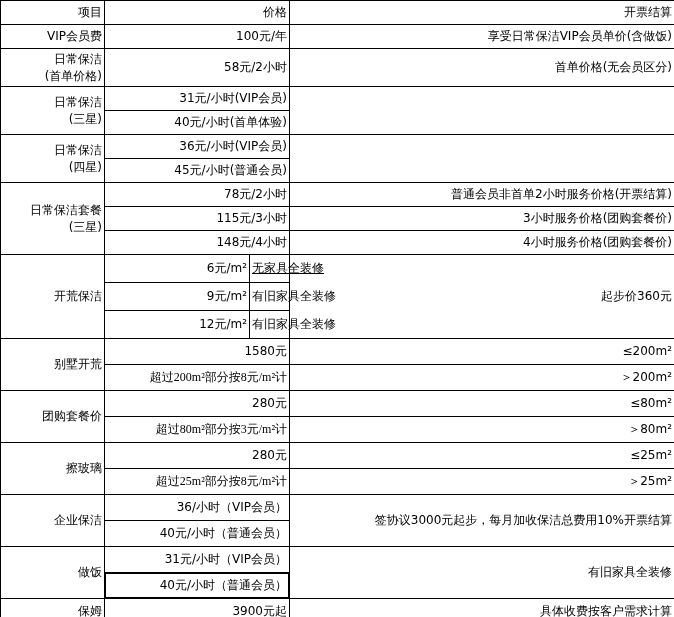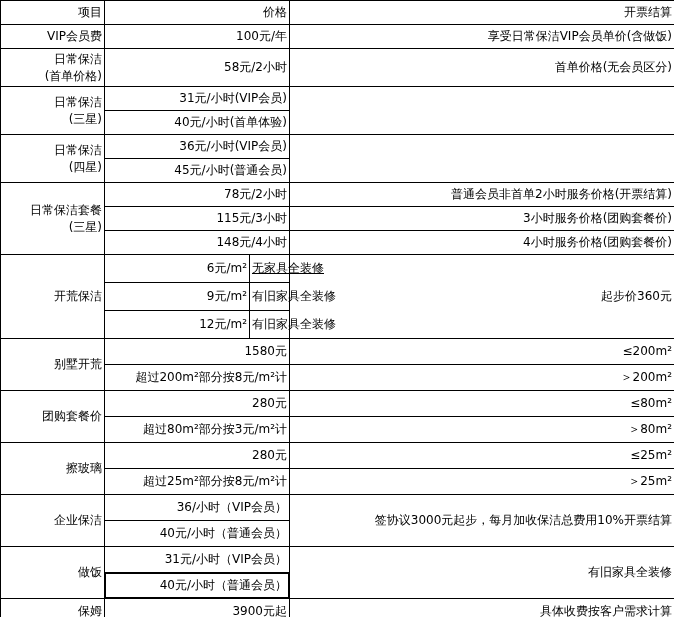--- a/index.html
+++ b/index.html
@@ -27,21 +27,21 @@
     line-height: 1.35;
     padding: 2px 2px;
     height: 24px;
     box-sizing: border-box;
     word-break: keep-all;
   }
   td.col-item { width: 104px; }
   td.col-desc { width: 385px; }
   td.sub-note { width: 145px; text-decoration: underline; }
   .hdr { font-size: 12.5px; }
-  .nowrap { white-space: nowrap; }
+  .nowrap { white-space: nowrap; font-family: Liberation Serif, serif; }
   .two-line { line-height: 1.3; }
   .boxed-cell {
     box-shadow: inset 0 0 0 1px #000;
   }
 </style>
 </head>
 <body>
 
 <table class="price-table">
   <colgroup>

